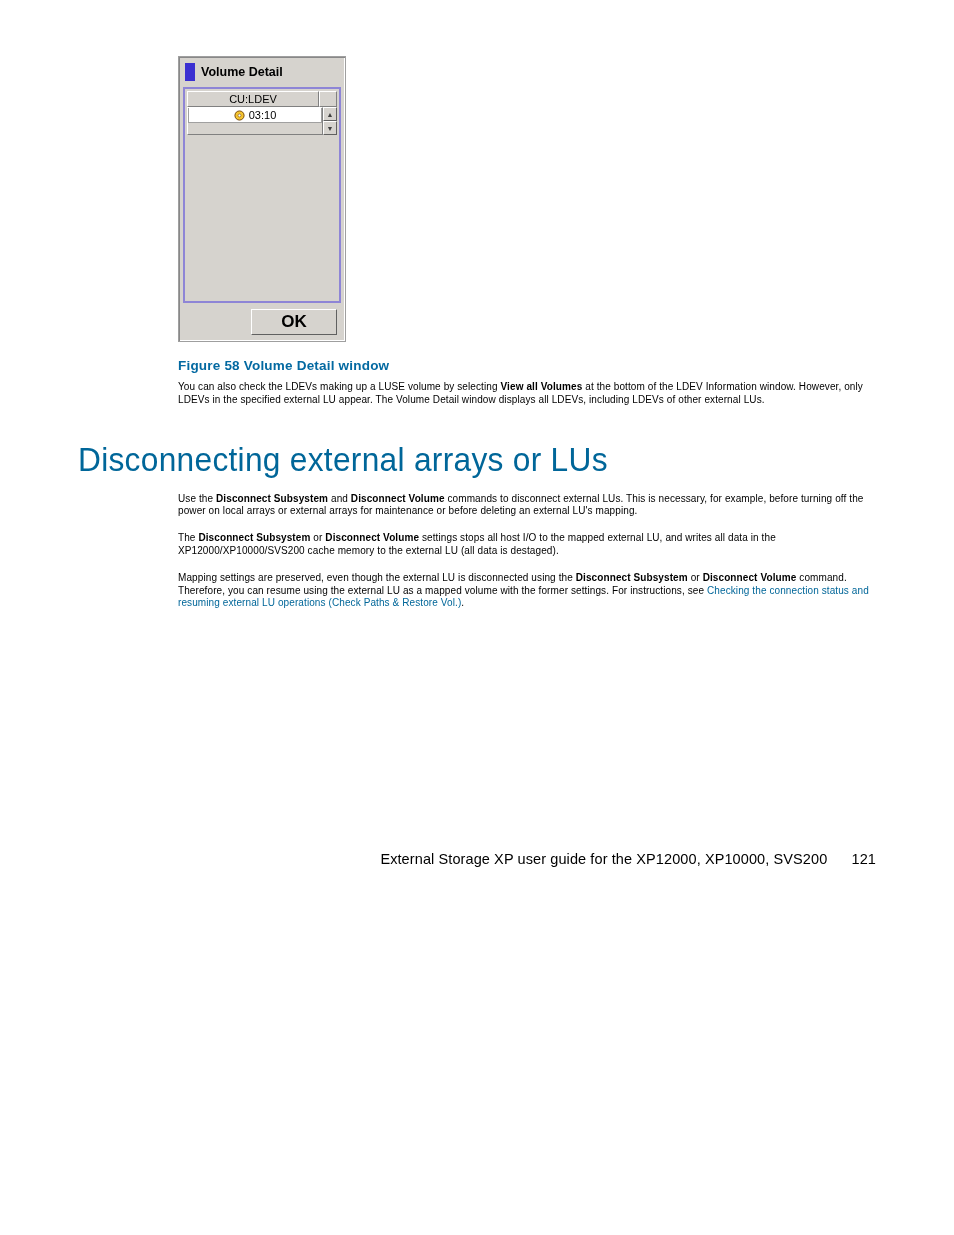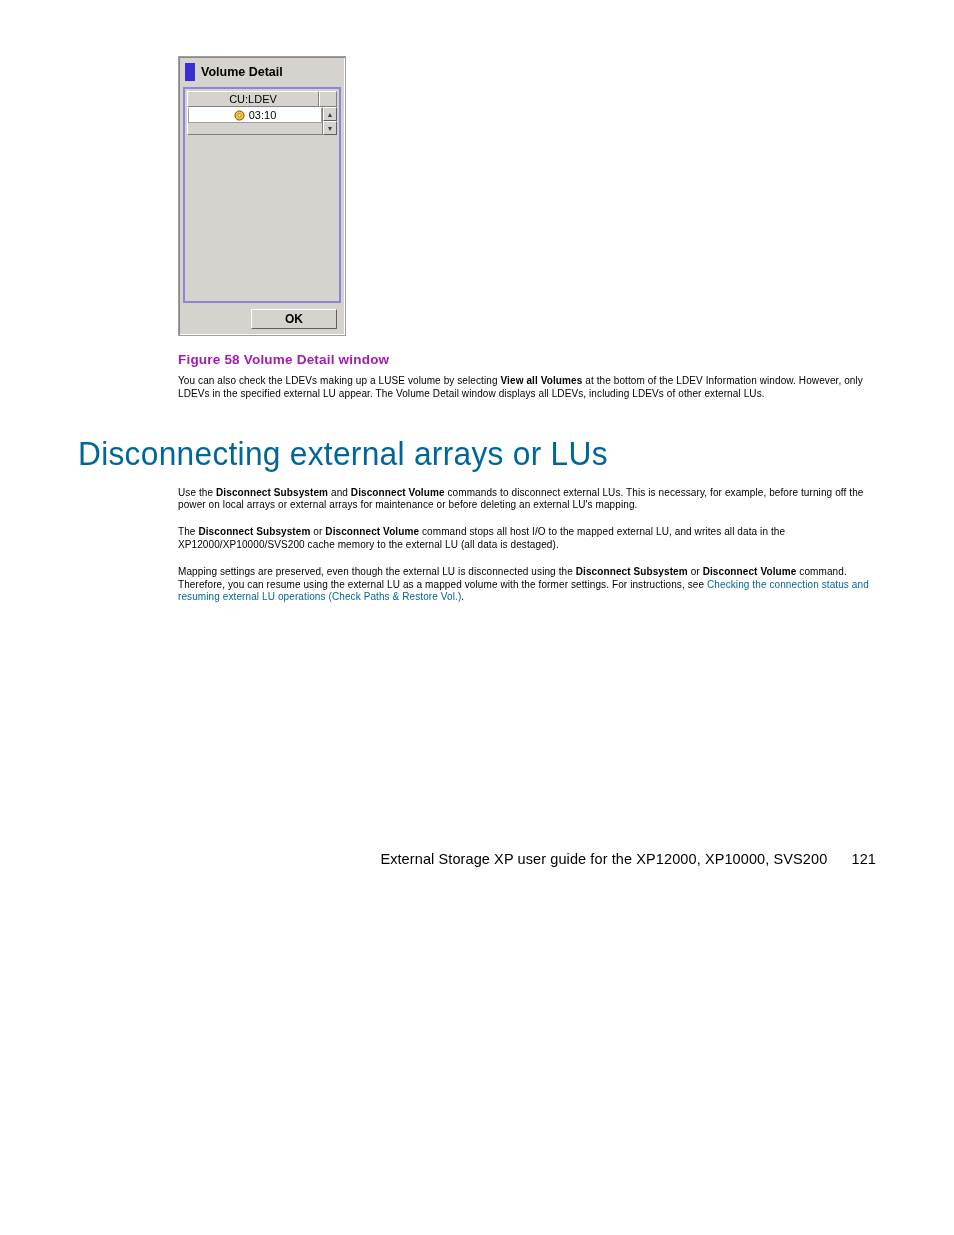--- a/index.html
+++ b/index.html
@@ -159,37 +159,37 @@
     justify-content: flex-end;
     margin-top: 6px;
     padding-right: 4px;
   }
   .vd-ok-btn {
     width: 86px;
     text-align: center;
     font-family: Arial, Helvetica, sans-serif;
     font-stretch: normal;
     font-weight: bold;
-    font-size: 12px;
+    font-size: 17px;
     padding: 2px 12px;
     border: 1px solid #fff;
     border-right-color: #606060;
     border-bottom-color: #606060;
     background: #d6d3ce;
     box-sizing: border-box;
   }
   .disk-icon {
     width: 11px;
     height: 11px;
     flex: none;
   }
 
   
   .fig-caption {
-    color: #a21caf;
+    color: #0369a1;
     font-weight: bold;
     font-size: 13.5px;
     margin: 16px 0 8px 0;
     letter-spacing: 0.2px;
   }
   p.body {
     font-size: 10px;
     line-height: 1.28;
     margin: 0 0 14px 0;
     letter-spacing: 0.1px;
@@ -276,21 +276,21 @@
   </div>
 
   <h2 class="section">Disconnecting external arrays or LUs</h2>
 
   <div class="content-col">
     <p class="body">
       <span>Use the </span><b>Disconnect Subsystem</b><span> and </span><b>Disconnect Volume</b><span> commands to disconnect external LUs. This is necessary, for example, before turning off the power on local arrays or external arrays for maintenance or before deleting an external LU's mapping.</span>
     </p>
 
     <p class="body">
-      <span>The </span><b>Disconnect Subsystem</b><span> or </span><b>Disconnect Volume</b><span> command stops all host I/O to the mapped external LU, and writes all data in the XP12000/XP10000/SVS200 cache memory to the external LU (all data is destaged).</span>
+      <span>The </span><b>Disconnect Subsystem</b><span> or </span><b>Disconnect Volume</b><span> settings stops all host I/O to the mapped external LU, and writes all data in the XP12000/XP10000/SVS200 cache memory to the external LU (all data is destaged).</span>
     </p>
 
     <p class="body">
       <span>Mapping settings are preserved, even though the external LU is disconnected using the </span><b>Disconnect Subsystem</b><span> or </span><b>Disconnect Volume</b><span> command. Therefore, you can resume using the external LU as a mapped volume with the former settings. For instructions, see </span><a class="link">Checking the connection status and resuming external LU operations (Check Paths &amp; Restore Vol.)</a><span>.</span>
     </p>
   </div>
 
   <div class="footer">
     <span>External Storage XP user guide for the XP12000, XP10000, SVS200</span>
     <span class="pn">121</span>

